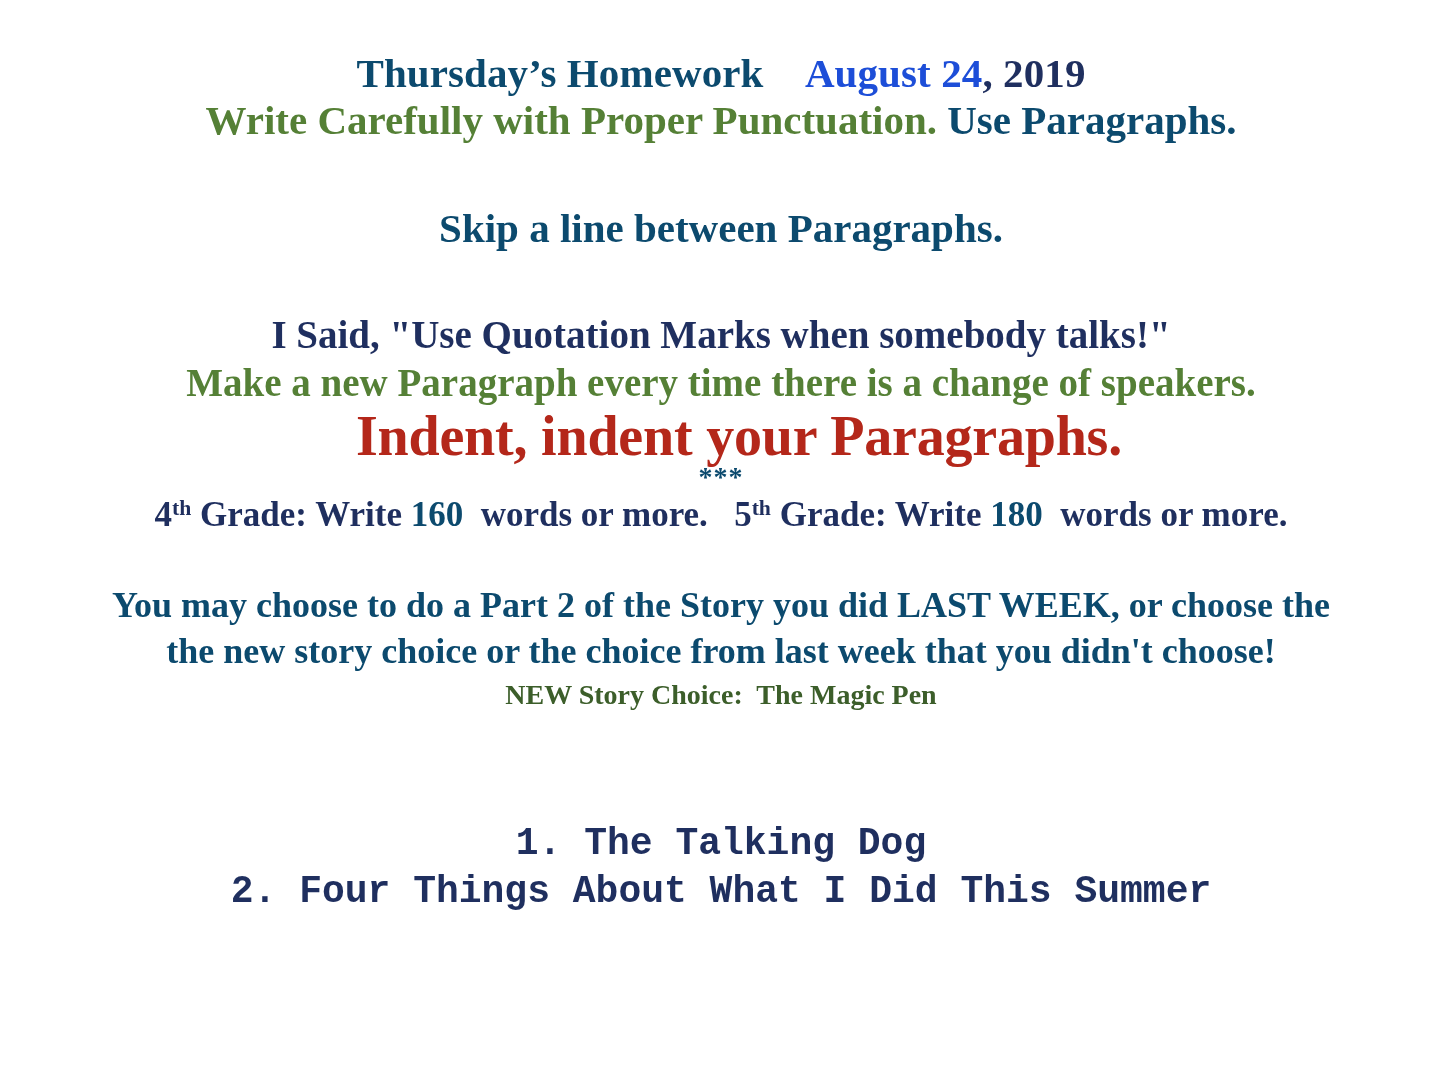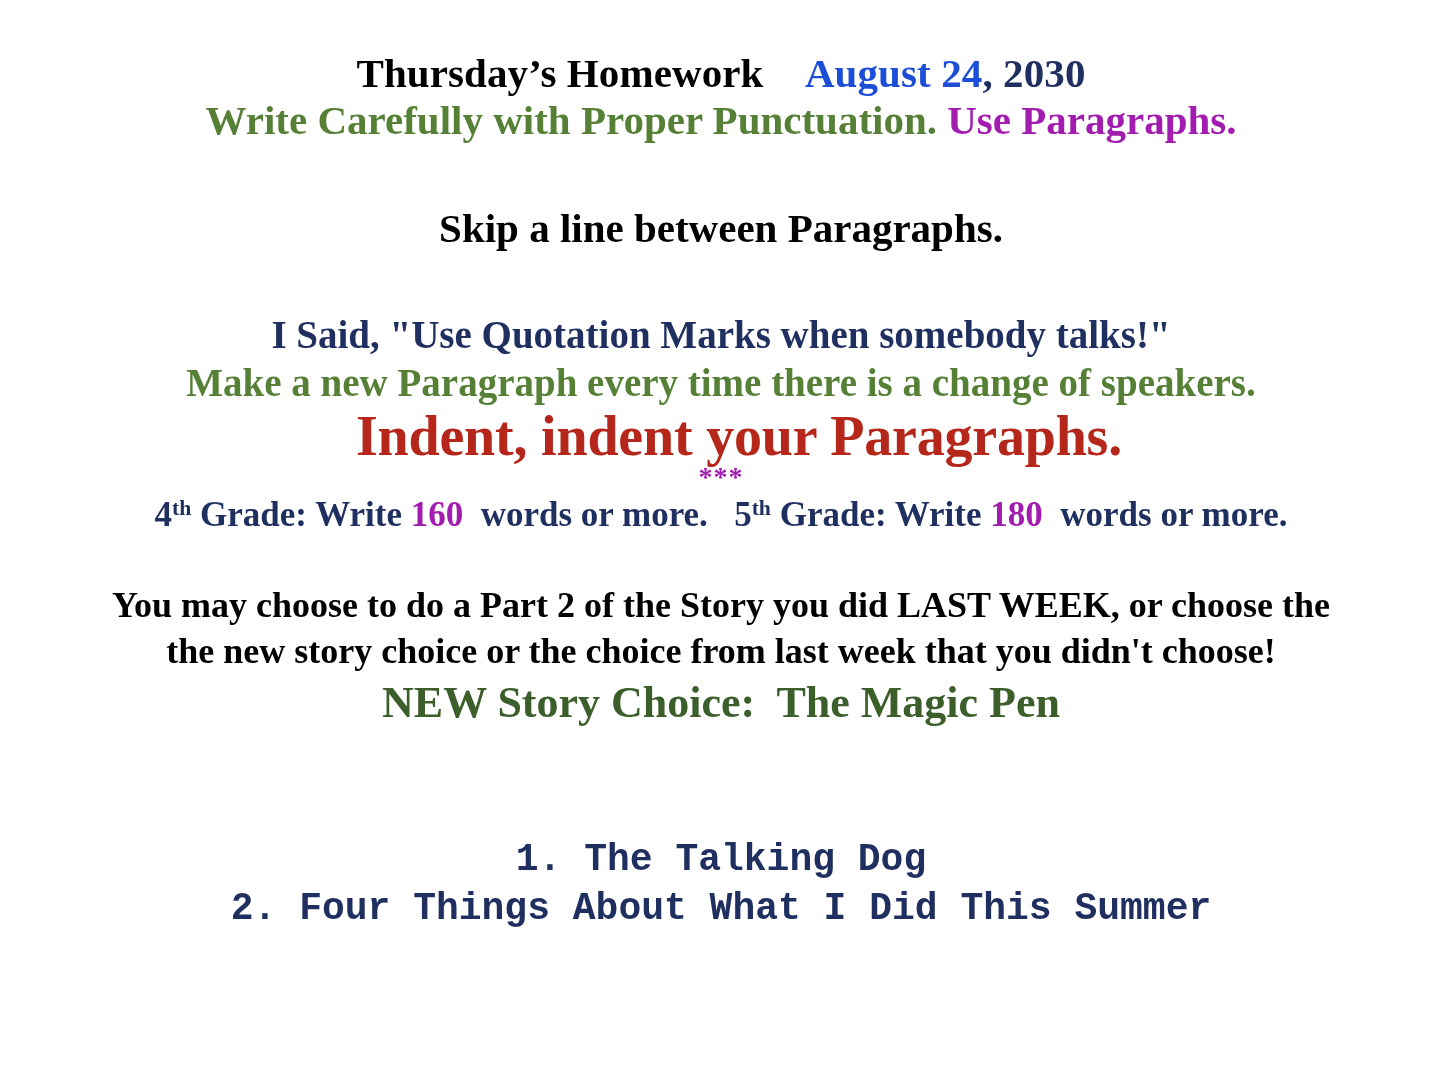--- a/index.html
+++ b/index.html
@@ -31,26 +31,26 @@
 
   
   #header-group {
     padding-top: 52px;
   }
   .line-title {
     font-size: 41px;
     letter-spacing: 0.1px;
   }
   .line-title .seg { white-space: pre; }
-  .c-purple  { color: #000000; }
+  .c-purple  { color: #0c4a6e; }
   .c-blue    { color: #1d4ed8; }
   .c-navy    { color: #1F2F5F; }
   .c-green   { color: #558036; }
   .c-darkgreen { color: #3C5E2A; }
-  .c-red     { color: #a21caf; }
+  .c-red     { color: #0c4a6e; }
   .c-brick   { color: #B4271A; }
 
   .line-punct {
     font-size: 41px;
     margin-top: 4px;
   }
 
   
   #skip-line-block {
     margin-top: 64px;
@@ -95,21 +95,21 @@
   #choice-group {
     margin-top: 50px;
   }
   #choice-paragraph {
     font-size: 36px;
     line-height: 1.26;
     width: 1250px;
     margin: 1px auto;
   }
   #new-story-line {
-    font-size: 44px;
+    font-size: 28px;
     margin-top: 6px;
   }
   #new-story-line .seg { white-space: pre; }
 
   
   #story-options {
     margin-top: 110px;
     font-family: Liberation Mono, monospace;
   }
   .story-option {
@@ -119,21 +119,21 @@
   .story-option .seg { white-space: pre; }
 </style>
 </head>
 <body>
 
 <div class="slide">
 
   <div id="header-group">
 
     <div class="block line-title">
-      <span class="seg c-purple">Thursday’s Homework</span><span class="seg">&nbsp;&nbsp;&nbsp;&nbsp;</span><span class="seg c-blue">August 24</span><span class="seg c-navy">, 2030</span>
+      <span class="seg c-purple">Thursday’s Homework</span><span class="seg">&nbsp;&nbsp;&nbsp;&nbsp;</span><span class="seg c-blue">August 24</span><span class="seg c-navy">, 2019</span>
     </div>
 
     <div class="block line-punct">
       <span class="seg c-green">Write Carefully with Proper Punctuation.</span><span class="seg">&nbsp;</span><span class="seg c-red">Use Paragraphs.</span>
     </div>
 
   </div>
 
   <div id="skip-line-block" class="block c-purple">Skip a line between Paragraphs.</div>
 

